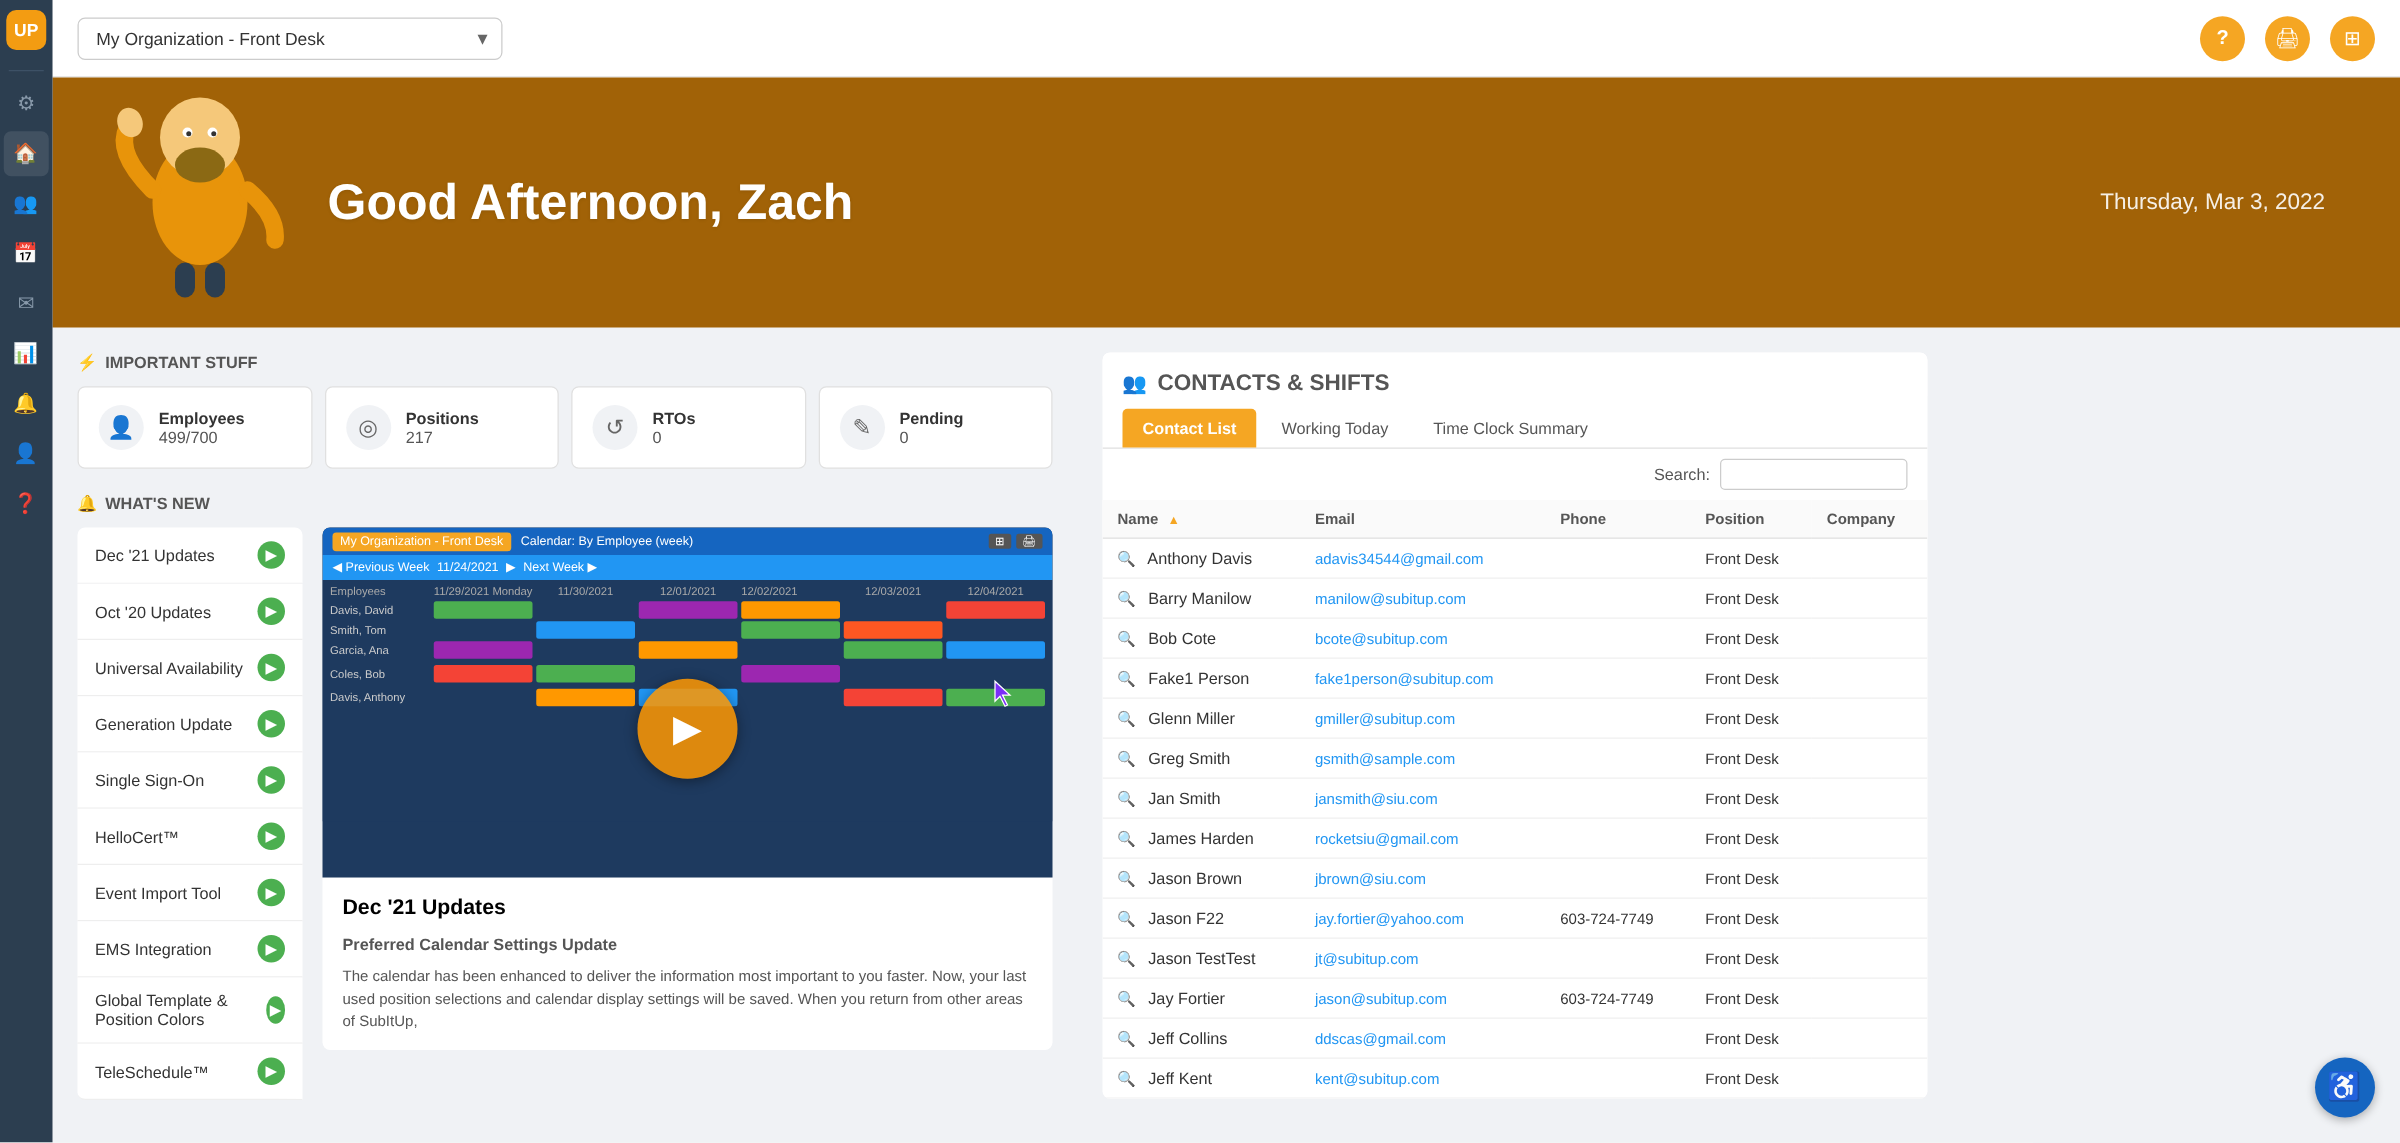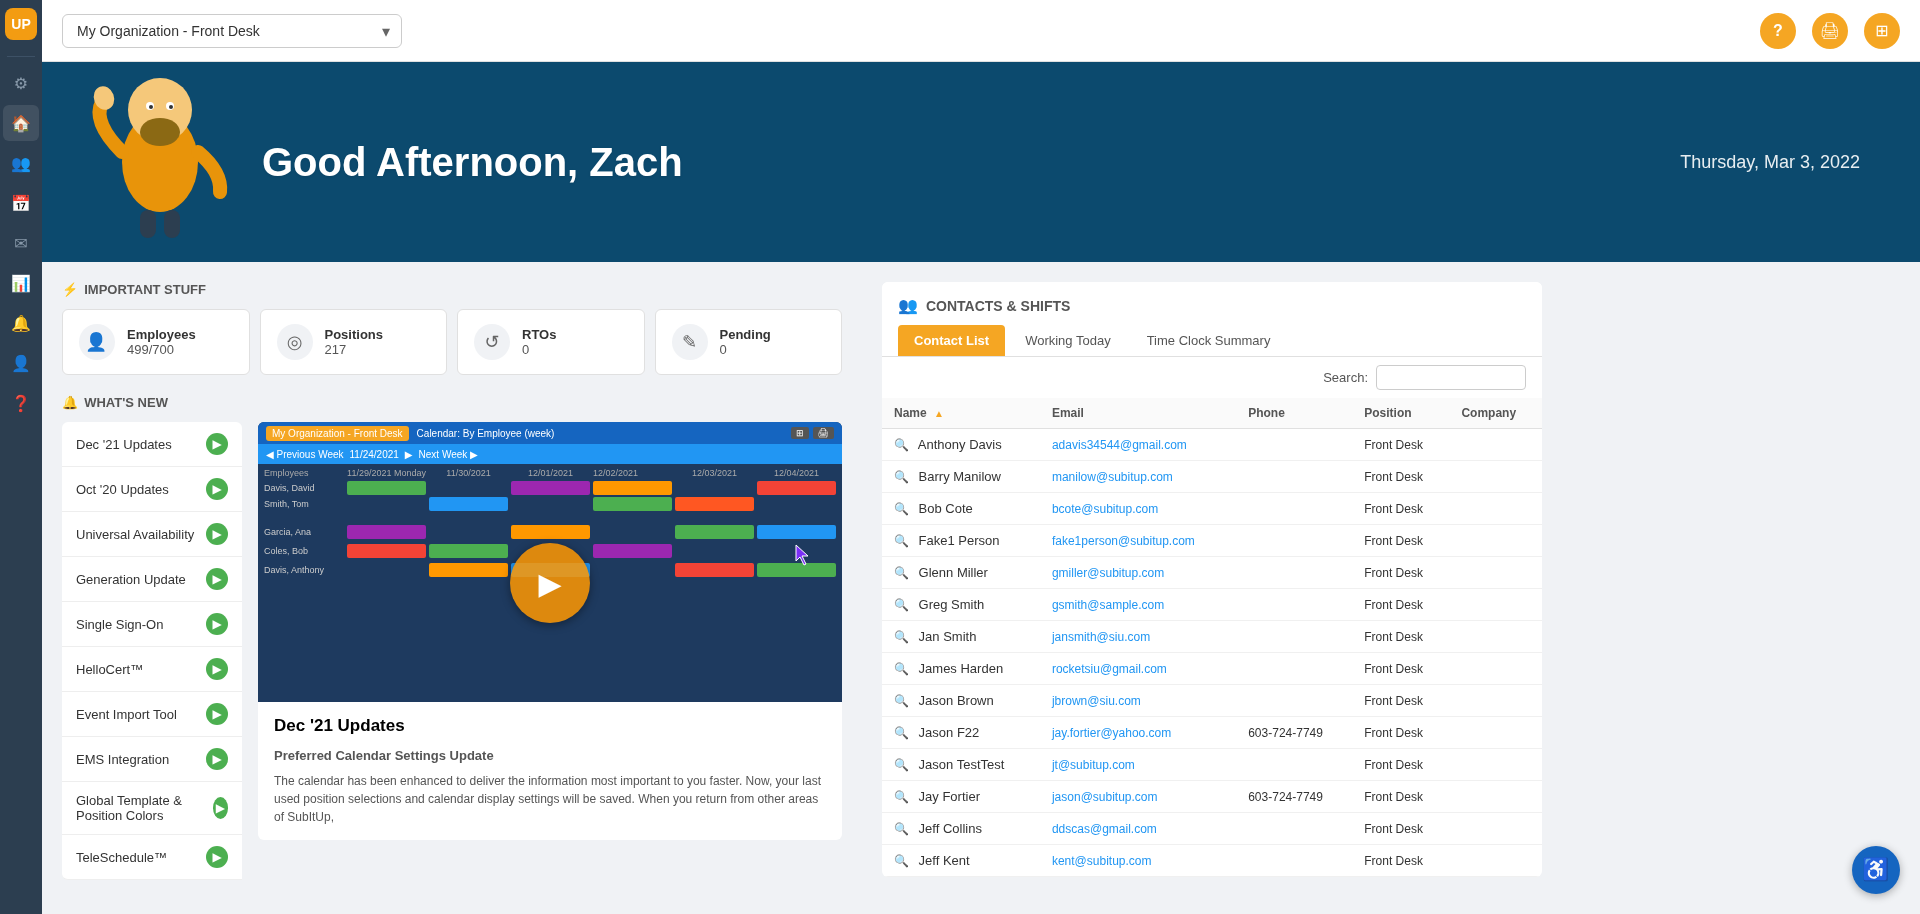--- a/index.html
+++ b/index.html
@@ -75,21 +75,21 @@
       right: 12px;
       top: 50%;
       transform: translateY(-50%);
       color: #666;
       pointer-events: none;
     }
     .topbar-spacer { flex: 1; }
 
     
     #banner {
-      background: #0c4a6e;
+      background: #a16207;
       min-height: 200px;
       display: flex;
       align-items: center;
       padding: 20px 60px 20px 40px;
       position: relative;
     }
     .banner-mascot {
       width: 160px;
       height: 160px;
       position: relative;
@@ -229,21 +229,21 @@
       overflow: hidden;
     }
     .contacts-header {
       background: white;
       padding: 14px 16px 0;
       display: flex;
       align-items: center;
       gap: 8px;
     }
     .contacts-title {
-      font-size: 14px;
+      font-size: 18px;
       font-weight: bold;
       color: #555;
       display: flex;
       align-items: center;
       gap: 6px;
     }
     .contacts-tabs {
       display: flex;
       padding: 10px 16px 0;
       gap: 4px;
@@ -545,21 +545,21 @@
                 <div style="width:80px; font-size:9px; color:#ccc;">Smith, Tom</div>
                 <div style="flex:1; height:14px;"></div>
                 <div style="flex:1; height:14px; background:#2196f3; border-radius:2px;"></div>
                 <div style="flex:1; height:14px;"></div>
                 <div style="flex:1; height:14px; background:#4caf50; border-radius:2px;"></div>
                 <div style="flex:1; height:14px; background:#ff5722; border-radius:2px;"></div>
                 <div style="flex:1; height:14px;"></div>
               </div>
 
               <div style="position:relative; display:flex; align-items:center; justify-content:center; height:140px;">
-                <div style="display:flex; gap:3px; flex-direction:column; width:100%; position:absolute; top:12px;">
+                <div style="display:flex; gap:3px; flex-direction:column; width:100%; position:absolute; top:0;">
                   <div style="display:flex; gap:3px; margin-bottom:2px; align-items:center;">
                     <div style="width:80px; font-size:9px; color:#ccc;">Garcia, Ana</div>
                     <div style="flex:1; height:14px; background:#9c27b0; border-radius:2px;"></div>
                     <div style="flex:1; height:14px;"></div>
                     <div style="flex:1; height:14px; background:#ff9800; border-radius:2px;"></div>
                     <div style="flex:1; height:14px;"></div>
                     <div style="flex:1; height:14px; background:#4caf50; border-radius:2px;"></div>
                     <div style="flex:1; height:14px; background:#2196f3; border-radius:2px;"></div>
                   </div>
                   <div style="display:flex; gap:3px; margin-bottom:2px; align-items:center;">

